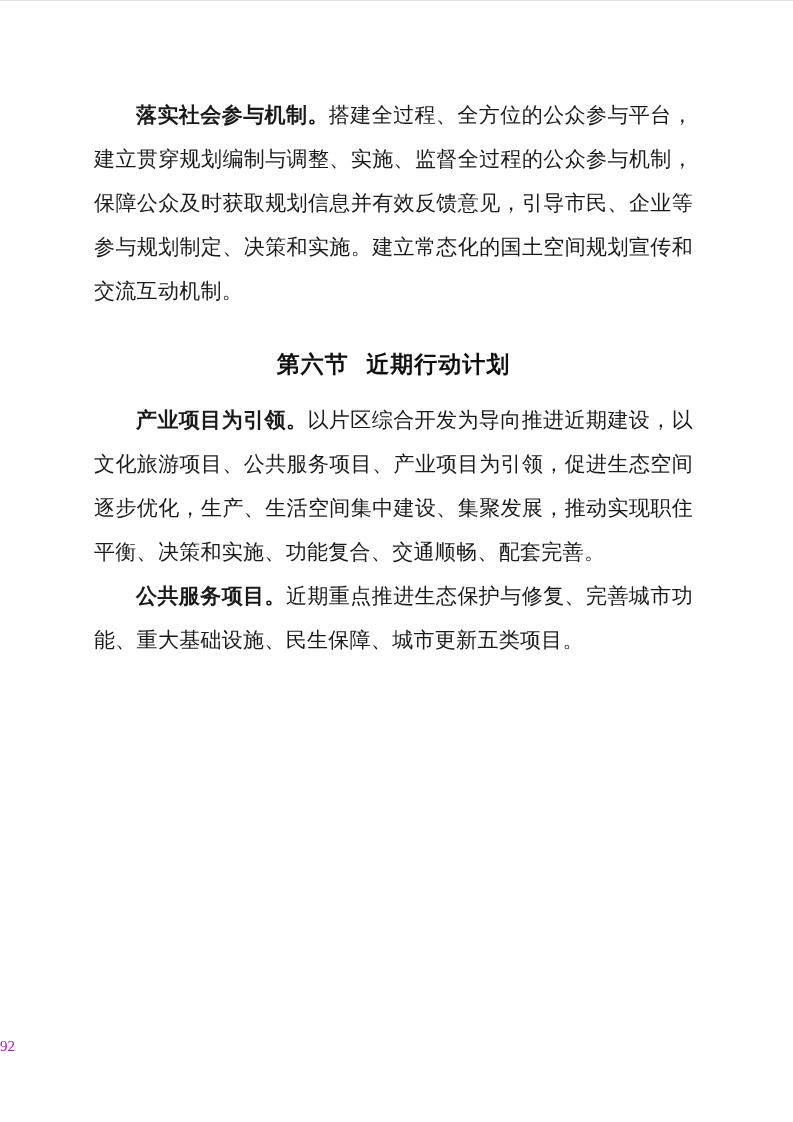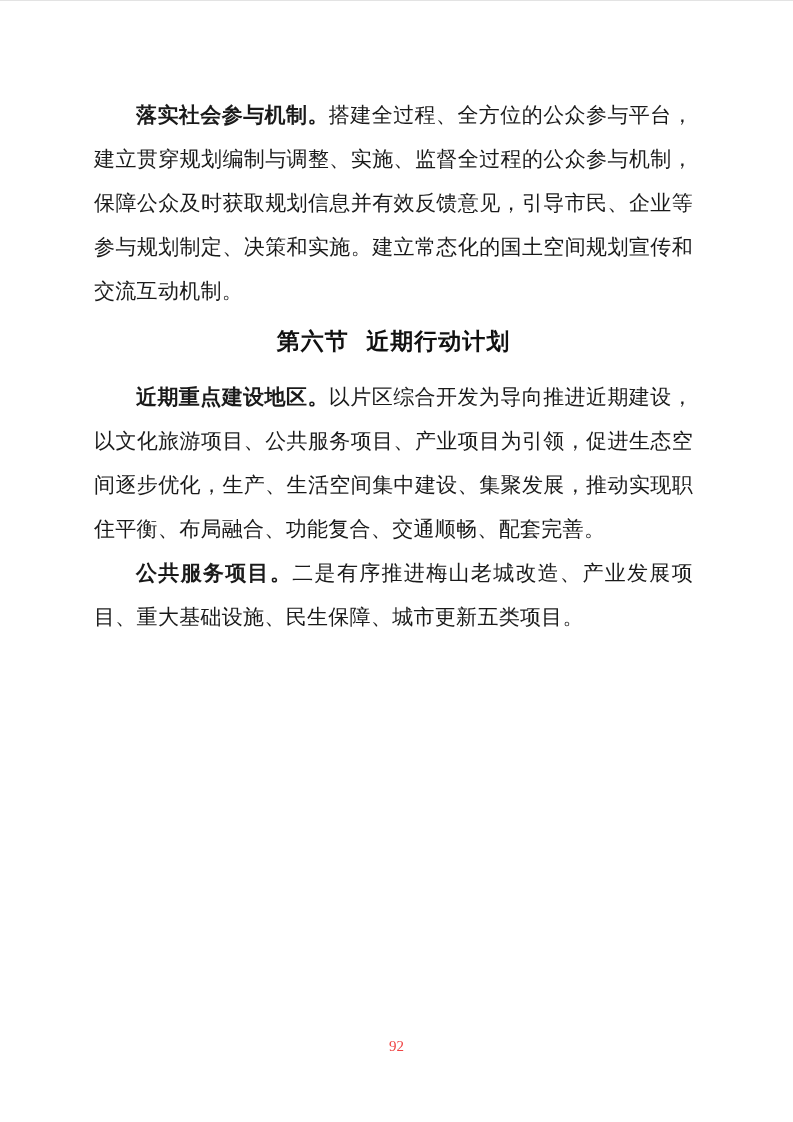--- a/index.html
+++ b/index.html
@@ -32,43 +32,42 @@
   }
   .heading {
     font-family: "Liberation Sans", "DejaVu Sans", sans-serif;
     font-weight: 700;
     font-size: 23px;
     line-height: 40px;
     letter-spacing: 1px;
     word-spacing: 10px;
     text-align: center;
     text-indent: 0;
-    margin: 8px 0 14px 0;
+    margin: 31px 0 14px 0;
     color: #111111;
   }
   .page-number {
     position: absolute;
     left: 0;
     bottom: 67px;
     width: 100%;
-    text-align: center;
     font-family: "Liberation Serif", "DejaVu Serif", serif;
     font-size: 15px;
-    color: #ef4444;
+    color: #a21caf;
   }
 </style>
 </head>
 <body>
 
 <div class="page">
 
   <p class="para"><span class="lead">落实社会参与机制。</span><span>搭建全过程、全方位的公众参与平台，建立贯穿规划编制与调整、实施、监督全过程的公众参与机制，保障公众及时获取规划信息并有效反馈意见，引导市民、企业等参与规划制定、决策和实施。建立常态化的国土空间规划宣传和交流互动机制。</span></p>
 
   <h2 class="heading">第六节 近期行动计划</h2>
 
-  <p class="para"><span class="lead">近期重点建设地区。</span><span>以片区综合开发为导向推进近期建设，以文化旅游项目、公共服务项目、产业项目为引领，促进生态空间逐步优化，生产、生活空间集中建设、集聚发展，推动实现职住平衡、布局融合、功能复合、交通顺畅、配套完善。</span></p>
+  <p class="para"><span class="lead">产业项目为引领。</span><span>以片区综合开发为导向推进近期建设，以文化旅游项目、公共服务项目、产业项目为引领，促进生态空间逐步优化，生产、生活空间集中建设、集聚发展，推动实现职住平衡、决策和实施、功能复合、交通顺畅、配套完善。</span></p>
 
 
-  <p class="para"><span class="lead">公共服务项目。</span><span>二是有序推进梅山老城改造、产业发展项目、重大基础设施、民生保障、城市更新五类项目。</span></p>
+  <p class="para"><span class="lead">公共服务项目。</span><span>近期重点推进生态保护与修复、完善城市功能、重大基础设施、民生保障、城市更新五类项目。</span></p>
 
   <div class="page-number">92</div>
 
 </div>
 
 </body></html>

